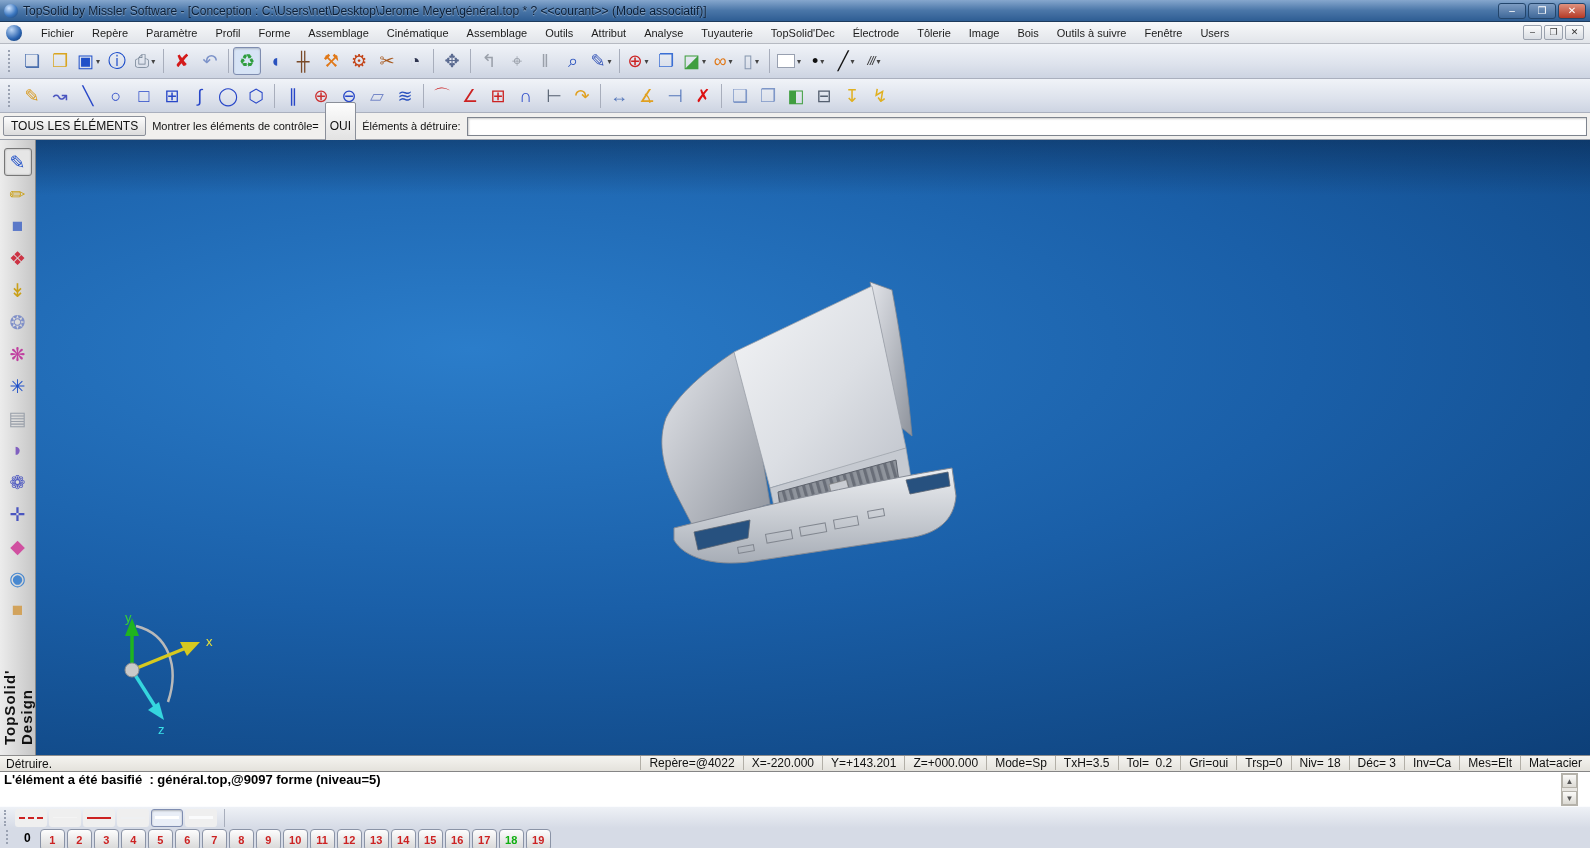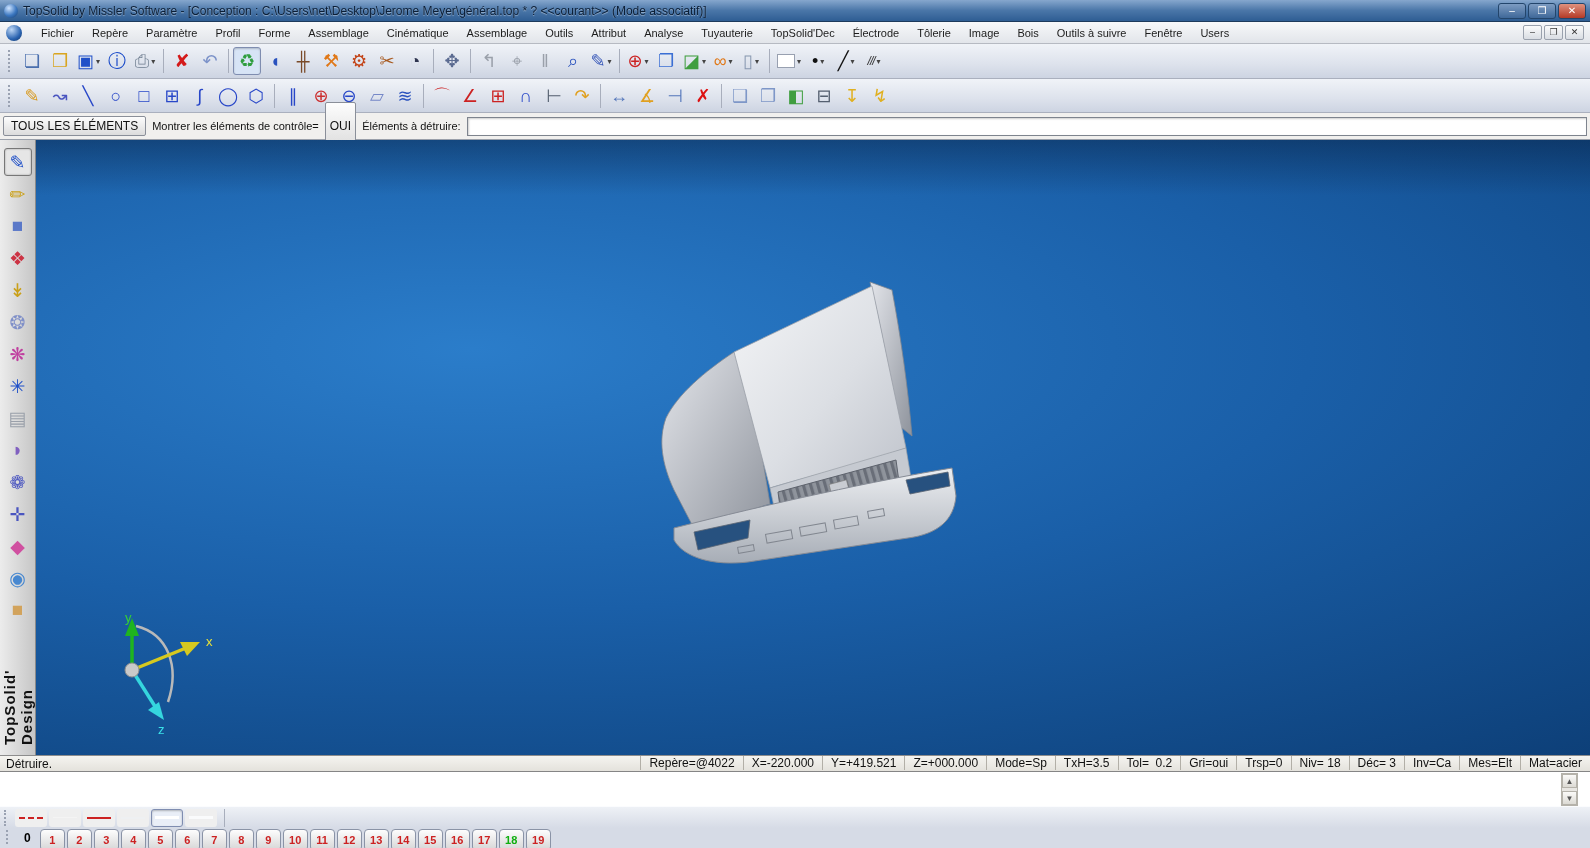--- a/index.html
+++ b/index.html
@@ -486,37 +486,38 @@
       <text id="axis-z" x="66" y="126" font-size="13" fill="#3ae0e8">z</text>
     </svg>
   </div>
 </div>
 
 <div id="statusbar">
   <span id="status-command">Détruire.</span>
   <div id="status-fields">
       <span class="sfield">Repère=@4022</span>
       <span class="sfield">X=-220.000</span>
-      <span class="sfield">Y=+419.521</span>
+      <span class="sfield">Y=+143.201</span>
       <span class="sfield">Z=+000.000</span>
       <span class="sfield">Mode=Sp</span>
       <span class="sfield">TxH=3.5</span>
       <span class="sfield">Tol=  0.2</span>
       <span class="sfield">Gri=oui</span>
       <span class="sfield">Trsp=0</span>
       <span class="sfield">Niv= 18</span>
       <span class="sfield">Déc= 3</span>
       <span class="sfield">Inv=Ca</span>
       <span class="sfield">Mes=Elt</span>
       <span class="sfield">Mat=acier</span>
     </div>
 </div>
 
 <div id="log">
   <div id="log-lines">
+      <div class="logline">L'élément a été basifié  : général.top,@9097 forme (niveau=5)</div>
     </div>
   <div id="vscroll">
     <div class="scrollbtn">▲</div>
     <div class="scrollbtn">▼</div>
   </div>
 </div>
 
 <div id="linebar">
   <div class="grip" style="height:16px;"></div>
   <div id="line-items" style="display:flex;align-items:center;">

